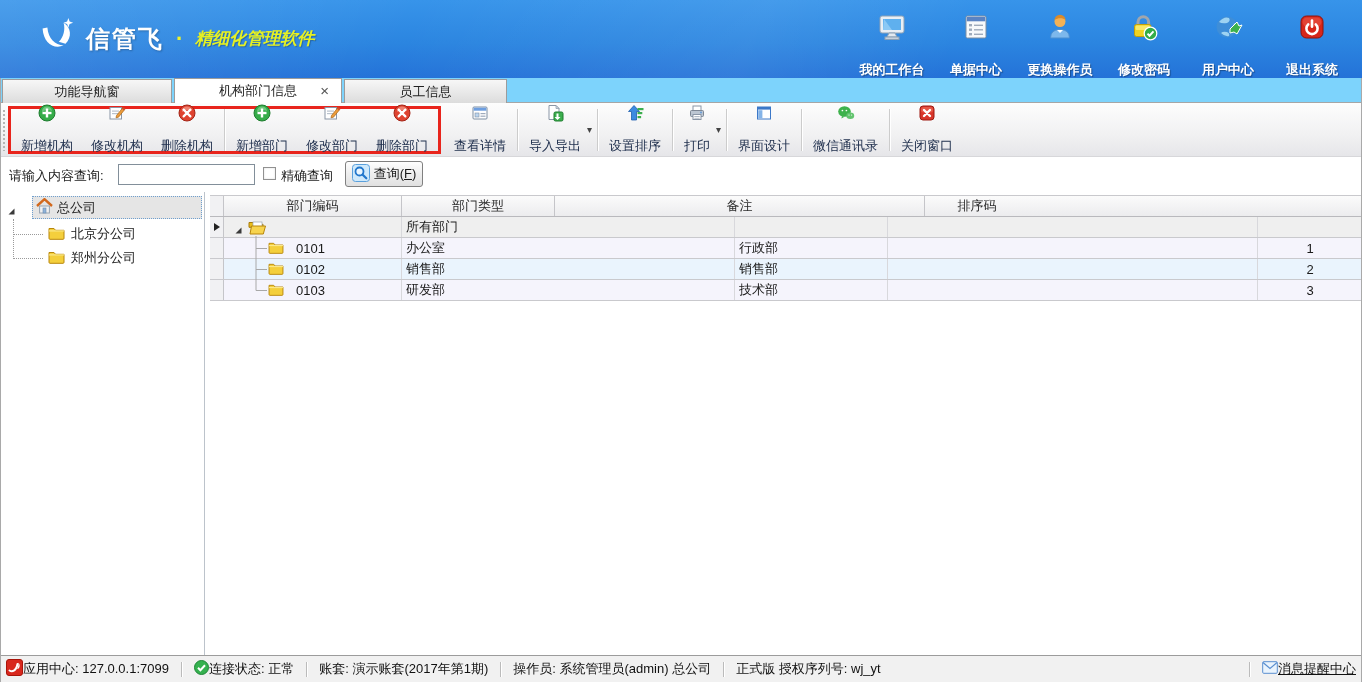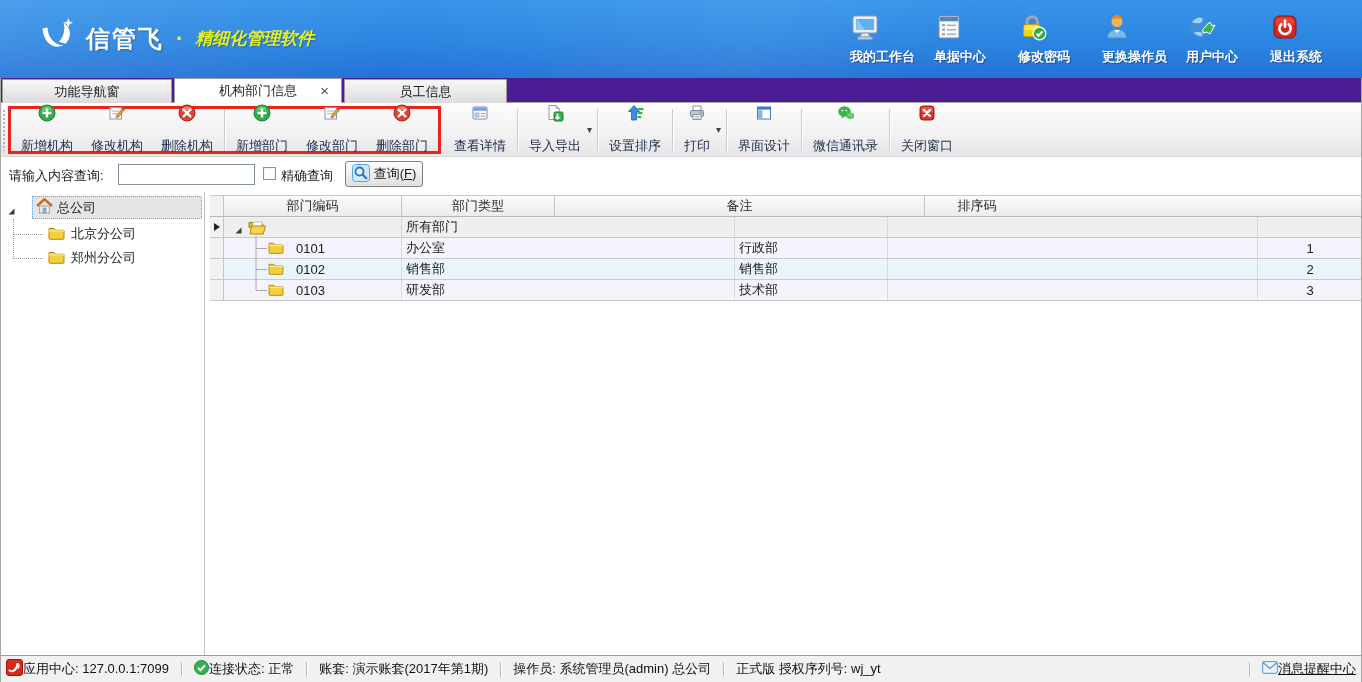--- a/index.html
+++ b/index.html
@@ -10,25 +10,25 @@
   
   .banner { position:absolute; left:0; top:0; width:1362px; height:78px;
     background:linear-gradient(180deg,#3794ea 0%,#2b85e0 55%,#2472d8 100%); overflow:hidden; }
   .banner .sheen { position:absolute; inset:0;
     background:linear-gradient(115deg, rgba(255,255,255,0.10) 0%, rgba(255,255,255,0) 30%, rgba(255,255,255,0.07) 55%, rgba(255,255,255,0) 70%); }
   .brand { position:absolute; left:34px; top:16px; display:flex; align-items:center; gap:10px; }
   .brand-name { color:#fff; font-size:24px; font-weight:bold; letter-spacing:2px; text-shadow:1px 1px 2px rgba(0,0,0,0.25); }
   .brand-sep { color:#eef32a; font-size:22px; font-weight:bold; margin:0 2px; }
   .brand-tag { color:#e6f122; font-size:17px; font-weight:bold; font-style:italic; text-shadow:1px 1px 1px rgba(0,0,0,0.25); }
   .banner-actions { position:absolute; right:8px; top:12px; display:flex; }
-  .b-act { width:84px; display:flex; flex-direction:column; align-items:flex-start; gap:3px; cursor:pointer; }
+  .b-act { width:84px; display:flex; flex-direction:column; align-items:center; gap:16px; cursor:pointer; }
   .b-act .lbl { color:#fff; font-size:13px; font-weight:bold; text-shadow:1px 1px 1px rgba(0,0,0,0.35); white-space:nowrap; }
 
   
-  .tabbar { position:absolute; left:0; top:78px; width:1362px; height:25px; background:#4c1d95; }
+  .tabbar { position:absolute; left:0; top:78px; width:1362px; height:25px; background:#7dd3fc; }
   .tabbar::after { content:""; position:absolute; left:0; right:0; bottom:0; height:1px; background:#a6a6a6; }
   .tabs { position:absolute; left:2px; top:0; height:25px; display:flex; }
   .tab { position:relative; z-index:1; height:24px; margin-top:1px; display:flex; align-items:center; justify-content:center;
     border:1px solid #9c9c9c; border-bottom:none; background:linear-gradient(180deg,#f7f7f7,#dcdcdc); color:#222; cursor:pointer; }
   .tab + .tab { margin-left:2px; }
   .tab.t1 { width:170px; } .tab.t2 { width:163px; }
   .tab.active { width:168px; height:25px; margin-top:0; z-index:3; background:#fff; }
   .tab.active .tab-close { position:absolute; right:12px; top:4px; font-size:15px; color:#555; line-height:16px; cursor:pointer; }
 
   
@@ -139,39 +139,39 @@
               <rect x="13" y="17.1" width="9" height="1.4" fill="#9fabbc"></rect>
             <rect x="8" y="21" width="3" height="2.4" fill="#9fabbc"></rect>
               <rect x="13" y="21.6" width="9" height="1.4" fill="#9fabbc"></rect>
           </svg>
         </span>
         <span class="lbl">单据中心</span>
       </div>
       <div class="b-act">
         <span>
           <svg width="30" height="30" viewBox="0 0 30 30">
+            <circle cx="15" cy="9.5" r="5.5" fill="#f3b257"></circle>
+            <path d="M9.5 8.2 a5.5 5.5 0 0 1 11 0 c-2-2.4-8-2.6-11 0 Z" fill="#d98a2b"></path>
+            <path d="M5.5 26 q0-8.5 9.5-8.5 t9.5 8.5 Z" fill="#7db8ec" stroke="#4b8fd2"></path>
+            <path d="M12 18 l3 3 l3-3" fill="#fff"></path>
+          </svg>
+        </span>
+        <span class="lbl">更换操作员</span>
+      </div>
+      <div class="b-act">
+        <span>
+          <svg width="30" height="30" viewBox="0 0 30 30">
             <path d="M9 14 v-4 a5.3 5.3 0 0 1 10.6 0 v4" fill="none" stroke="#a0a6ad" stroke-width="3"></path>
             <rect x="5.5" y="12.5" width="16.5" height="12" rx="2" fill="#f0d321" stroke="#c3a009"></rect>
             <rect x="6.5" y="13.5" width="14.5" height="4.5" rx="1.5" fill="#f9e868"></rect>
             <circle cx="21.5" cy="21.5" r="6.3" fill="#33ad47" stroke="#fff" stroke-width="1.2"></circle>
             <path d="M18.5 21.6 l2 2.1 l4-4.4" fill="none" stroke="#fff" stroke-width="2"></path>
           </svg>
         </span>
         <span class="lbl">修改密码</span>
-      </div>
-      <div class="b-act">
-        <span>
-          <svg width="30" height="30" viewBox="0 0 30 30">
-            <circle cx="15" cy="9.5" r="5.5" fill="#f3b257"></circle>
-            <path d="M9.5 8.2 a5.5 5.5 0 0 1 11 0 c-2-2.4-8-2.6-11 0 Z" fill="#d98a2b"></path>
-            <path d="M5.5 26 q0-8.5 9.5-8.5 t9.5 8.5 Z" fill="#7db8ec" stroke="#4b8fd2"></path>
-            <path d="M12 18 l3 3 l3-3" fill="#fff"></path>
-          </svg>
-        </span>
-        <span class="lbl">更换操作员</span>
       </div>
       <div class="b-act">
         <span>
           <svg width="30" height="30" viewBox="0 0 30 30">
             <circle cx="14" cy="15" r="10.5" fill="#3e8ed8"></circle>
             <path d="M6 10 q5-6 10-4 q2 3-2 5 q-5 1-8-1Z" fill="#9ed3f2"></path>
             <path d="M8 21 q4 4 8 3 q1-3-2-4 q-4-1-6 1Z" fill="#9ed3f2"></path>
             <path d="M21 11 q3 2 2 6 l-3-1 Z" fill="#9ed3f2"></path>
             <path d="M17 17 l7-7 l2 4 l3-1 l-5 9 l-3-2 l-4 1 Z" fill="#3cb14d" stroke="#fff" stroke-width="1"></path>
           </svg>

